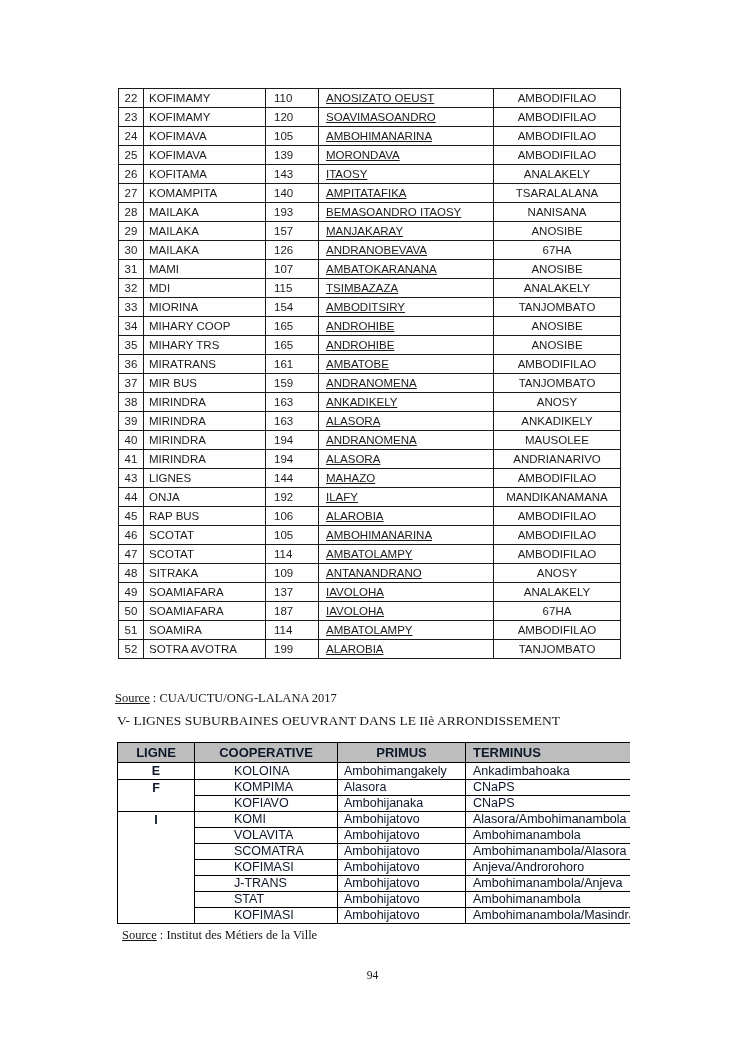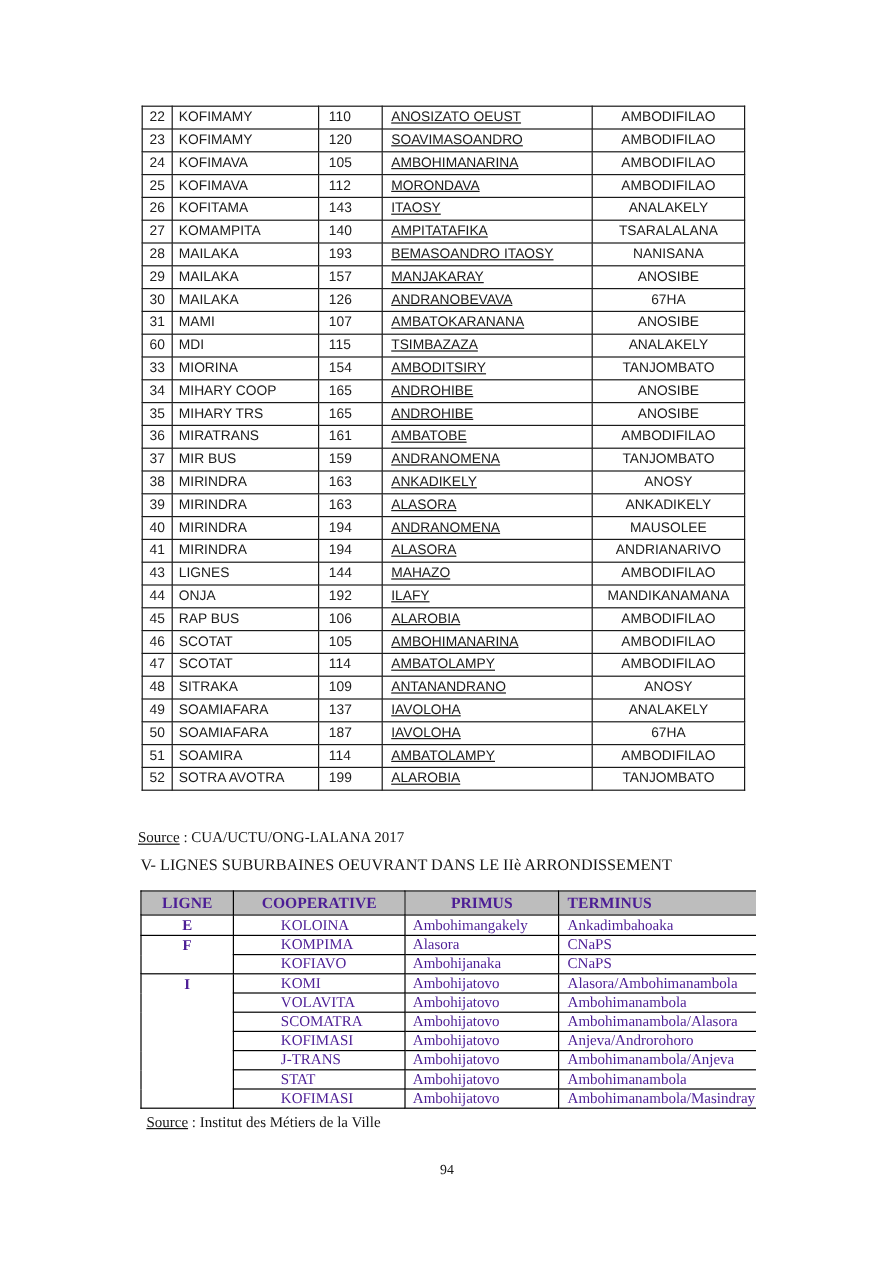--- a/index.html
+++ b/index.html
@@ -65,23 +65,23 @@
   }
 
   
   .t2 {
     position: absolute;
     left: 117px;
     top: 742px;
     width: 536px;
     border-collapse: collapse;
     table-layout: fixed;
-    font-family: Liberation Serif, serif;
+    font-family: Liberation Sans, sans-serif;
     font-size: 12.5px;
-    color: #4c1d95;
+    color: #0f172a;
     border-radius: 20px;
   }
   .t2 th, .t2 td {
     border: 1px solid #000000;
     padding: 0;
     overflow: hidden;
     white-space: nowrap;
   }
   .t2 th {
     height: 19px;
@@ -146,21 +146,21 @@
         <tr>
           <td class="t1c0">24</td>
           <td class="t1c1">KOFIMAVA</td>
           <td class="t1c2">105</td>
           <td class="t1c3">AMBOHIMANARINA</td>
           <td class="t1c4">AMBODIFILAO</td>
         </tr>
         <tr>
           <td class="t1c0">25</td>
           <td class="t1c1">KOFIMAVA</td>
-          <td class="t1c2">112</td>
+          <td class="t1c2">139</td>
           <td class="t1c3">MORONDAVA</td>
           <td class="t1c4">AMBODIFILAO</td>
         </tr>
         <tr>
           <td class="t1c0">26</td>
           <td class="t1c1">KOFITAMA</td>
           <td class="t1c2">143</td>
           <td class="t1c3">ITAOSY</td>
           <td class="t1c4">ANALAKELY</td>
         </tr>
@@ -193,21 +193,21 @@
           <td class="t1c4">67HA</td>
         </tr>
         <tr>
           <td class="t1c0">31</td>
           <td class="t1c1">MAMI</td>
           <td class="t1c2">107</td>
           <td class="t1c3">AMBATOKARANANA</td>
           <td class="t1c4">ANOSIBE</td>
         </tr>
         <tr>
-          <td class="t1c0">60</td>
+          <td class="t1c0">32</td>
           <td class="t1c1">MDI</td>
           <td class="t1c2">115</td>
           <td class="t1c3">TSIMBAZAZA</td>
           <td class="t1c4">ANALAKELY</td>
         </tr>
         <tr>
           <td class="t1c0">33</td>
           <td class="t1c1">MIORINA</td>
           <td class="t1c2">154</td>
           <td class="t1c3">AMBODITSIRY</td>

